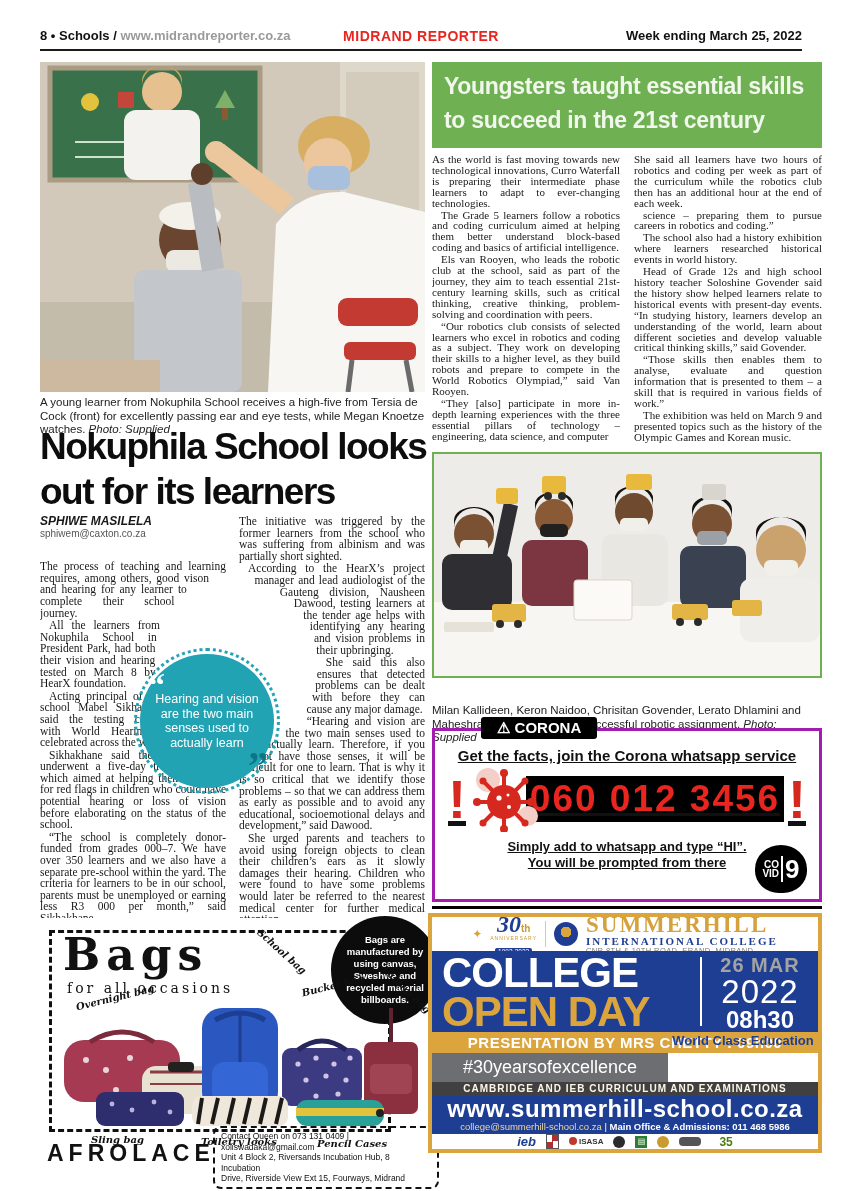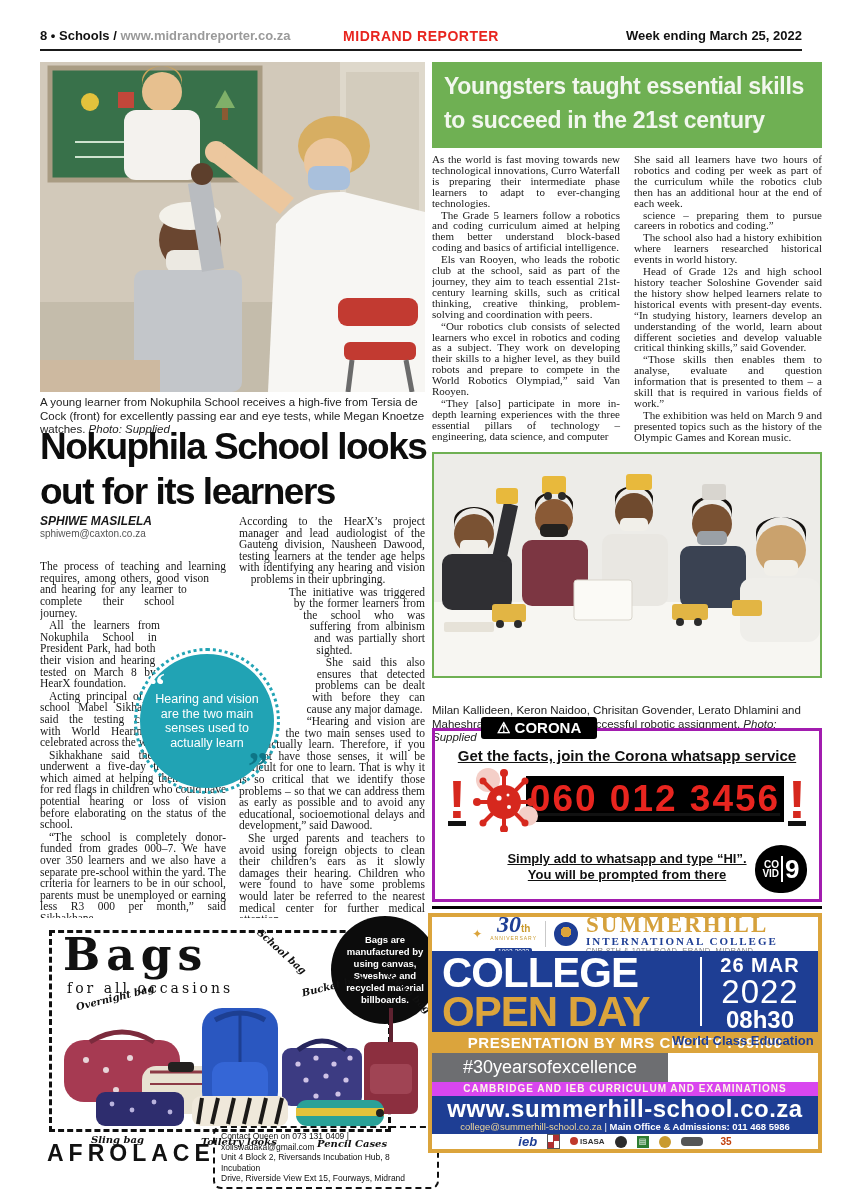--- a/index.html
+++ b/index.html
@@ -61,21 +61,21 @@
 
   
   .corona{left:432px;top:728px;width:390px;height:174px;border:3px solid #a21caf;box-sizing:border-box;text-decoration:underline;}
   .corona-tag{position:absolute;left:46px;top:-14px;background:#000;color:#fff;font-weight:bold;
               font-size:15px;padding:2px 16px;border-radius:3px;}
   .corona-head{margin-top:16px;text-align:center;font-weight:bold;font-size:15px;}
   .corona-row{margin-top:2px;display:flex;align-items:center;justify-content:center;}
   .bang{color:#d6281e;font-size:54px;font-weight:bold;line-height:1;margin:0 4px;}
   .num-bar{background:#000;width:258px;height:46px;margin-left:-14px;display:flex;align-items:center;justify-content:center;}
   .num-bar span{color:#e8251f;font-weight:bold;font-size:37px;letter-spacing:2px;}
-  .corona-note{margin-top:19px;text-align:center;font-weight:bold;font-size:13px;line-height:16px;}
+  .corona-note{margin-top:7px;text-align:center;font-weight:bold;font-size:13px;line-height:16px;}
   .covid-logo{position:absolute;right:12px;bottom:6px;width:52px;height:48px;background:#000;
               border-radius:50% 50% 46% 46%;display:flex;align-items:center;justify-content:center;gap:2px;color:#fff;}
   .covid-logo .cv{font-size:10px;font-weight:bold;line-height:9px;text-align:right;}
   .covid-logo .n9{font-size:26px;font-weight:bold;line-height:1;border-left:2px solid #fff;padding-left:2px;}
 
   
   .bags{left:45px;top:920px;width:380px;height:255px;}
   .bags-border{position:absolute;left:4px;top:10px;width:336px;height:196px;border:3px dashed #101010;}
   .bags-title{position:absolute;left:18px;top:14px;font-family:"DejaVu Serif",serif;font-weight:bold;
               font-size:44px;line-height:42px;letter-spacing:6px;}
@@ -113,45 +113,45 @@
   .sh-name{line-height:1;}
   .sh-name .nm{font-family:"Liberation Serif",serif;font-weight:bold;font-size:23px;letter-spacing:2px;color:#d5a13c;}
   .sh-name .sub{font-family:"Liberation Serif",serif;font-weight:bold;font-size:11px;letter-spacing:2px;color:#1e3e94;}
   .sh-name .addr{font-size:7.5px;color:#7a7a7a;letter-spacing:.4px;}
   .sh-open{height:82px;background:#1e3e94;display:flex;align-items:stretch;}
   .sh-open-left{flex:1;padding:2px 0 0 10px;line-height:39px;font-weight:bold;font-size:42px;letter-spacing:-1px;}
   .sh-open-left .l1{color:#fff;}
   .sh-open-left .l2{color:#dba43c;}
   .sh-open-sep{width:2px;background:#ffffff;margin:6px 0;}
   .sh-open-right{width:116px;text-align:center;color:#fff;line-height:1;padding-top:4px;}
-  .sh-open-right .d{color:#ffffff;font-weight:bold;font-size:20px;letter-spacing:1px;}
+  .sh-open-right .d{color:#a3a3a3;font-weight:bold;font-size:20px;letter-spacing:1px;}
   .sh-open-right .y{font-size:33px;letter-spacing:1px;}
   .sh-open-right .t{font-size:24px;font-weight:bold;}
   .sh-pres{height:21px;background:#dba43c;color:#fff;font-weight:bold;font-size:15px;letter-spacing:.5px;
            display:flex;align-items:center;justify-content:center;}
   .sh-row{height:29px;display:flex;}
   .sh-hash{flex:1;background:#6d6e71;color:#fff;font-size:18px;display:flex;align-items:center;justify-content:center;}
   .sh-wce{width:150px;background:#fff;display:flex;flex-direction:column;align-items:center;justify-content:center;line-height:13px;}
   .sh-wce .w1{color:#1e3e94;font-weight:bold;font-size:13px;}
   .sh-wce .w2{color:#dba43c;font-weight:bold;font-size:13px;margin-top:40px;}
-  .sh-curr{height:14px;background:#d946ef;color:#fdf6e7;font-weight:bold;font-size:10px;letter-spacing:1px;
+  .sh-curr{height:14px;background:#404040;color:#fdf6e7;font-weight:bold;font-size:10px;letter-spacing:1px;
            display:flex;align-items:center;justify-content:center;}
   .sh-web{height:39px;background:#1e3e94;color:#fff;display:flex;flex-direction:column;align-items:center;justify-content:center;}
   .sh-web .site{font-size:24px;font-weight:bold;letter-spacing:.5px;line-height:24px;}
   .sh-web .mailrow{font-size:9.5px;}
   .sh-web .mail{color:#efd79a;}
   .sh-web .adm{font-weight:bold;}
   .sh-logos{flex:1;background:#fff;display:flex;align-items:center;justify-content:center;gap:10px;}
   .lg-ieb{color:#1e3e94;font-weight:bold;font-style:italic;font-size:13px;}
   .lg-shield{width:11px;height:13px;background:conic-gradient(#b03030 0 25%,#fff 0 50%,#b03030 0 75%,#fff 0);border:1px solid #555;}
   .lg-isasa{font-size:8px;font-weight:bold;color:#333;}
   .lg-isasa::before{content:"";display:inline-block;width:8px;height:8px;border-radius:50%;background:#c0392b;margin-right:2px;vertical-align:-1px;}
   .lg-dot{width:12px;height:12px;border-radius:50%;}
   .lg-eco{width:12px;height:12px;background:#2e7d32;color:#fff;font-size:8px;line-height:12px;text-align:center;}
-  .lg-35{color:#c2410c;font-weight:bold;font-size:10px;margin-left:8px;}
+  .lg-35{color:#4d7c0f;font-weight:bold;font-size:12px;margin-left:8px;}
 </style>
 </head>
 <body>
 
 <div class="page">
 
   <div class="abs hdr-left">
     <span>8 • Schools /</span>
     <span class="url">www.midrandreporter.co.za</span>
   </div>
@@ -211,22 +211,22 @@
       <div class="byline-name">SPHIWE MASILELA</div>
       <div class="byline-email">sphiwem@caxton.co.za</div>
       <p>The process of teaching and learning requires, among others, good vison and hearing for any learner to complete their school journey.</p>
       <p>All the learners from Nokuphila School in President Park, had both their vision and hearing tested on March 8 by HearX foundation.</p>
       <p>Acting principal of the school Mabel Sikhakhane said the testing coincided with World Hearing Day – celebrated across the world on March 3.</p>
       <p>Sikhakhane said the teachers also underwent a five-day training course which aimed at helping them look out for red flags in children who could have potential hearing or loss of vision before elaborating on the status of the school.</p>
       <p>“The school is completely donor-funded from grades 000–7. We have over 350 learners and we also have a separate pre-school within the yard. The criteria for learners to be in our school, parents must be unemployed or earning less R3 000 per month,” said Sikhakhane.</p>
     </div>
     <div class="colL">
       <div class="sp2"></div>
+      <p>The initiative was triggered by the former learners from the school who was suffering from albinism and was partially short sighted.</p>
       <p>According to the HearX’s project manager and lead audiologist of the Gauteng division, Nausheen Dawood, testing learners at the tender age helps with identifying any hearing and vision problems in their upbringing.</p>
-      <p>The initiative was triggered by the former learners from the school who was suffering from albinism and was partially short sighted.</p>
       <p>She said this also ensures that detected problems can be dealt with before they can cause any major damage.</p>
       <p>“Hearing and vision are the two main senses used to actually learn. Therefore, if you do not have those senses, it will be difficult for one to learn. That is why it is so critical that we identify those problems – so that we can address them as early as possible and to avoid any educational, socioemotional delays and development,” said Dawood.</p>
       <p>She urged parents and teachers to avoid using foreign objects to clean their children’s ears as it slowly damages their hearing. Children who were found to have some problems would later be referred to the nearest medical center for further medical attention.</p>
     </div>
     <div class="abs pq-ring">
       <div class="pq-circle">
         <span class="pq-open">“</span>
         <span class="pq-text">Hearing and vision are the two main senses used to actually learn</span>
         <span class="pq-close">”</span>
       </div>

